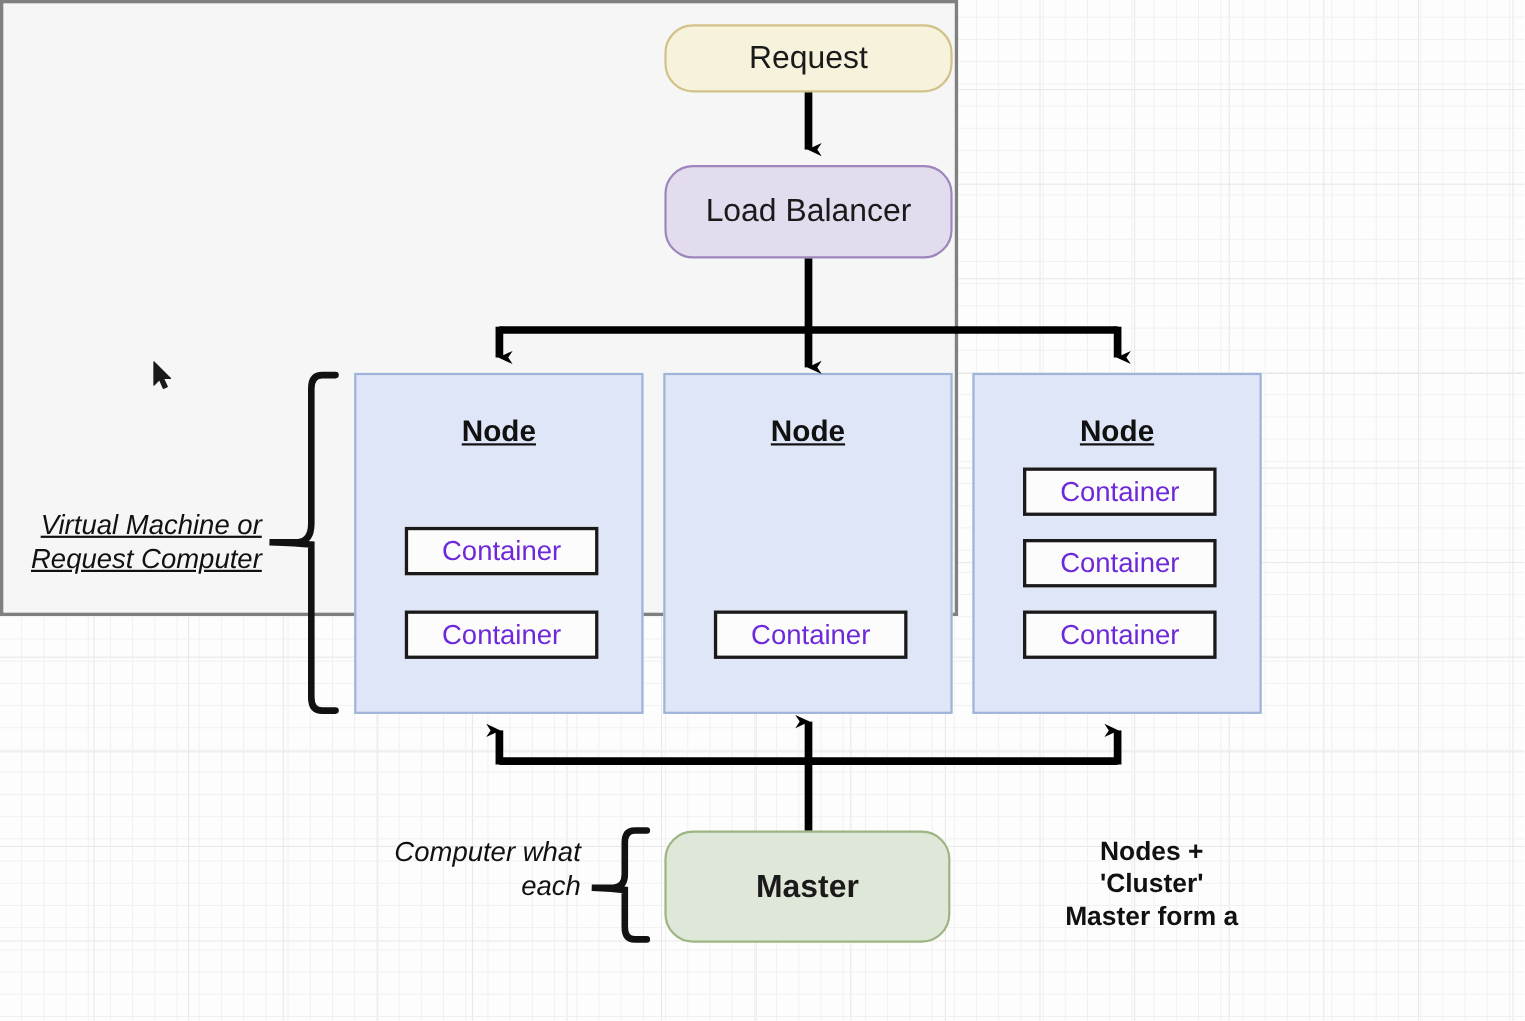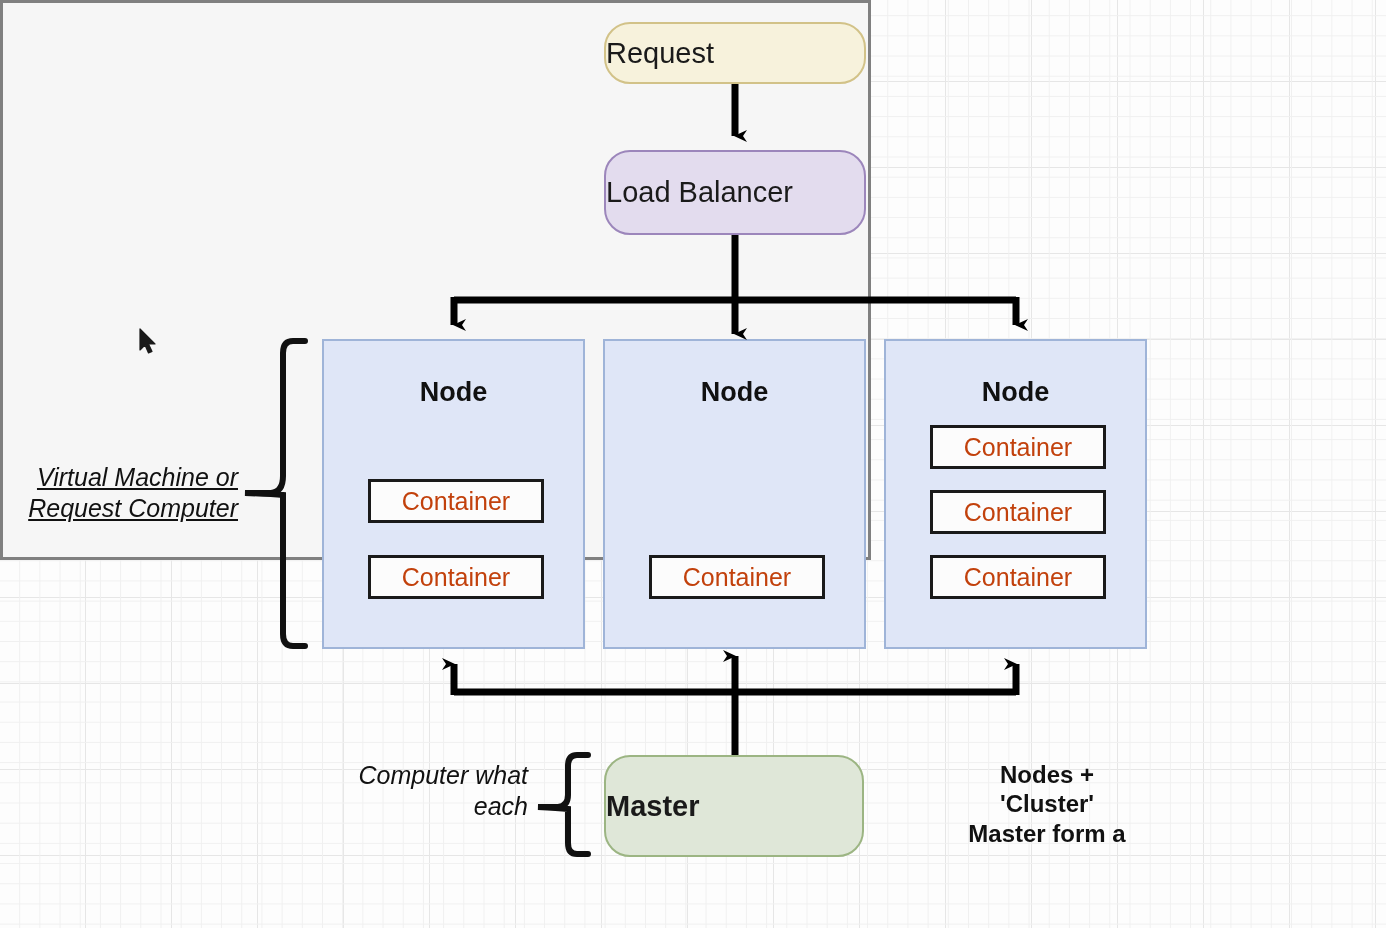--- a/index.html
+++ b/index.html
@@ -26,21 +26,21 @@
     background-position: -1px -5px, -1px -5px, -1px -5px, -1px -5px;
     font-family: "Liberation Sans", sans-serif;
     -webkit-font-smoothing: antialiased;
   }
 
   .box {
     position: absolute;
     box-sizing: border-box;
     display: flex;
     align-items: center;
-    justify-content: flex-start;
+    justify-content: center;
     text-align: center;
     color: #1a1a1a;
     border-radius: 26px;
   }
 
   
   #request-box {
     left: 604px; top: 22px; width: 262px; height: 62px;
     background: #f7f2dc;
     border: 2px solid #d2c288;
@@ -77,35 +77,36 @@
   #node-box-2 { left: 884px; }
 
   .node-title {
     position: absolute;
     left: 0; right: 0;
     top: 36px;
     text-align: center;
     font-size: 27px;
     font-weight: bold;
     color: #111111;
+    text-decoration: underline;
   }
 
   .container-box {
     position: absolute;
     box-sizing: border-box;
     background: #fcfcfc;
     border: 3px solid #1a1a1a;
     height: 44px;
     left: 44px;
     width: 176px;
     display: flex;
     align-items: center;
     justify-content: center;
     font-size: 25px;
-    color: #c2410c;
+    color: #6d28d9;
   }
 
   
   #master-box {
     left: 604px; top: 755px; width: 260px; height: 102px;
     background: #dfe7d8;
     border: 2px solid #9cb583;
     font-size: 29px;
     font-weight: bold;
   }

